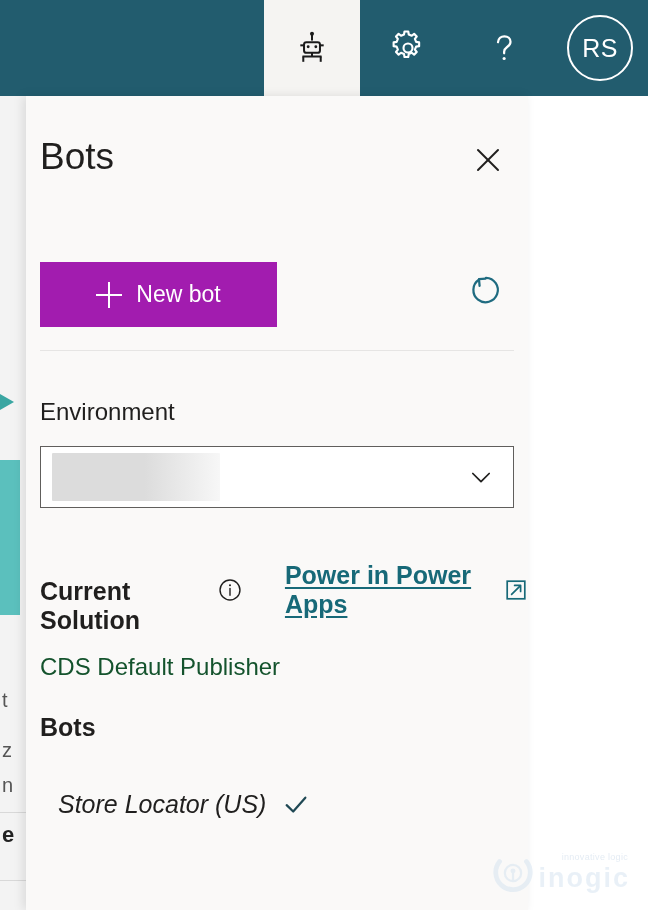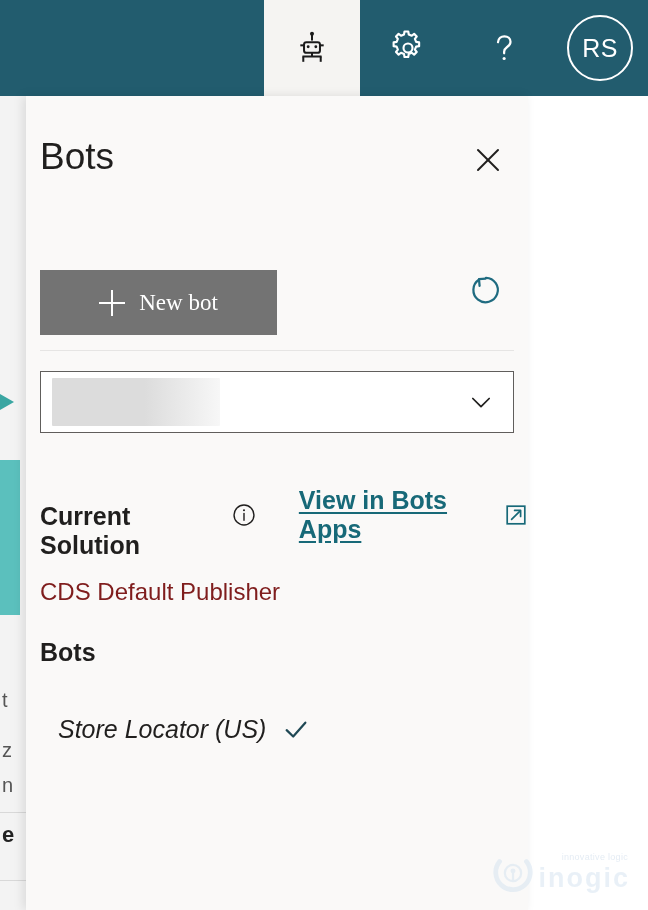--- a/index.html
+++ b/index.html
@@ -159,33 +159,33 @@
   }
 
   .action-row {
     position: relative;
     height: 96px;
     margin-top: 42px;
   }
   .new-bot-btn {
     position: absolute;
     left: 14px;
-    top: 16px;
+    top: 8px;
     width: 237px;
     height: 65px;
-    background: #737373;
+    background: #a21caf;
     color: #ffffff;
     border: none;
     display: flex;
     align-items: center;
     justify-content: center;
     gap: 14px;
     font-size: 23px;
     cursor: pointer;
-    font-family: Liberation Serif, serif;
+    font-family: Liberation Sans, sans-serif;
     padding: 0;
   }
   .plus-glyph {
     display: inline-block;
     width: 26px;
     height: 26px;
     position: relative;
   }
   .plus-glyph::before,
   .plus-glyph::after {
@@ -283,21 +283,21 @@
     font-size: 25px;
     font-weight: bold;
     text-decoration: underline;
     text-underline-offset: 3px;
     font-family: "Liberation Sans", sans-serif;
   }
 
   .solution-value {
     margin: 18px 0 0 14px;
     font-size: 24px;
-    color: #7f1d1d;
+    color: #14532d;
     font-family: "Liberation Sans", sans-serif;
   }
 
   .bots-heading {
     margin: 32px 0 0 14px;
     font-size: 25px;
     font-weight: bold;
     color: #201f1e;
     font-family: "Liberation Sans", sans-serif;
   }
@@ -435,41 +435,42 @@
     <div class="refresh-btn">
       <svg width="38" height="38" viewBox="0 0 32 32">
         <path d="M10.0 7.4 A10.3 10.3 0 1 0 16 5.7" fill="none" stroke="#1f6b80" stroke-width="1.9" stroke-linecap="round"></path>
         <path d="M10.6 12.5 L10.1 6.9 L15.7 6.4" fill="none" stroke="#1f6b80" stroke-width="1.9" stroke-linecap="round" stroke-linejoin="round"></path>
       </svg>
     </div>
   </div>
 
   <div class="divider"></div>
 
+  <div class="section-label">Environment</div>
 
   <div class="env-select">
     <div class="env-redacted"></div>
     <span class="chev-down">
       <svg width="28" height="28" viewBox="0 0 24 24">
         <polyline points="5,9 12,16 19,9" fill="none" stroke="#201f1e" stroke-width="1.5" stroke-linecap="round" stroke-linejoin="round"></polyline>
       </svg>
     </span>
   </div>
 
   <div class="solution-row">
     <span class="solution-label">Current Solution</span>
     <span class="info-icon">
       <svg width="26" height="26" viewBox="0 0 24 24">
         <circle cx="12" cy="12" r="9.2" fill="none" stroke="#201f1e" stroke-width="1.3"></circle>
         <circle cx="12" cy="7.6" r="0.95" fill="#201f1e"></circle>
         <line x1="12" y1="10.6" x2="12" y2="16.8" stroke="#201f1e" stroke-width="1.3" stroke-linecap="round"></line>
       </svg>
     </span>
     <a class="powerapps-link">
-      <span class="link-text">View in Bots Apps</span>
+      <span class="link-text">Power in Power Apps</span>
       <span style="display:flex;align-items:center;">
         <svg width="24" height="24" viewBox="0 0 24 24">
           <rect x="3.2" y="3.2" width="17.6" height="17.6" fill="none" stroke="#176978" stroke-width="1.7"></rect>
           <line x1="7.6" y1="16.4" x2="16.2" y2="7.8" stroke="#176978" stroke-width="1.7" stroke-linecap="round"></line>
           <polyline points="10.6,7.4 16.6,7.4 16.6,13.4" fill="none" stroke="#176978" stroke-width="1.7" stroke-linecap="round" stroke-linejoin="round"></polyline>
         </svg>
       </span>
     </a>
   </div>
 

